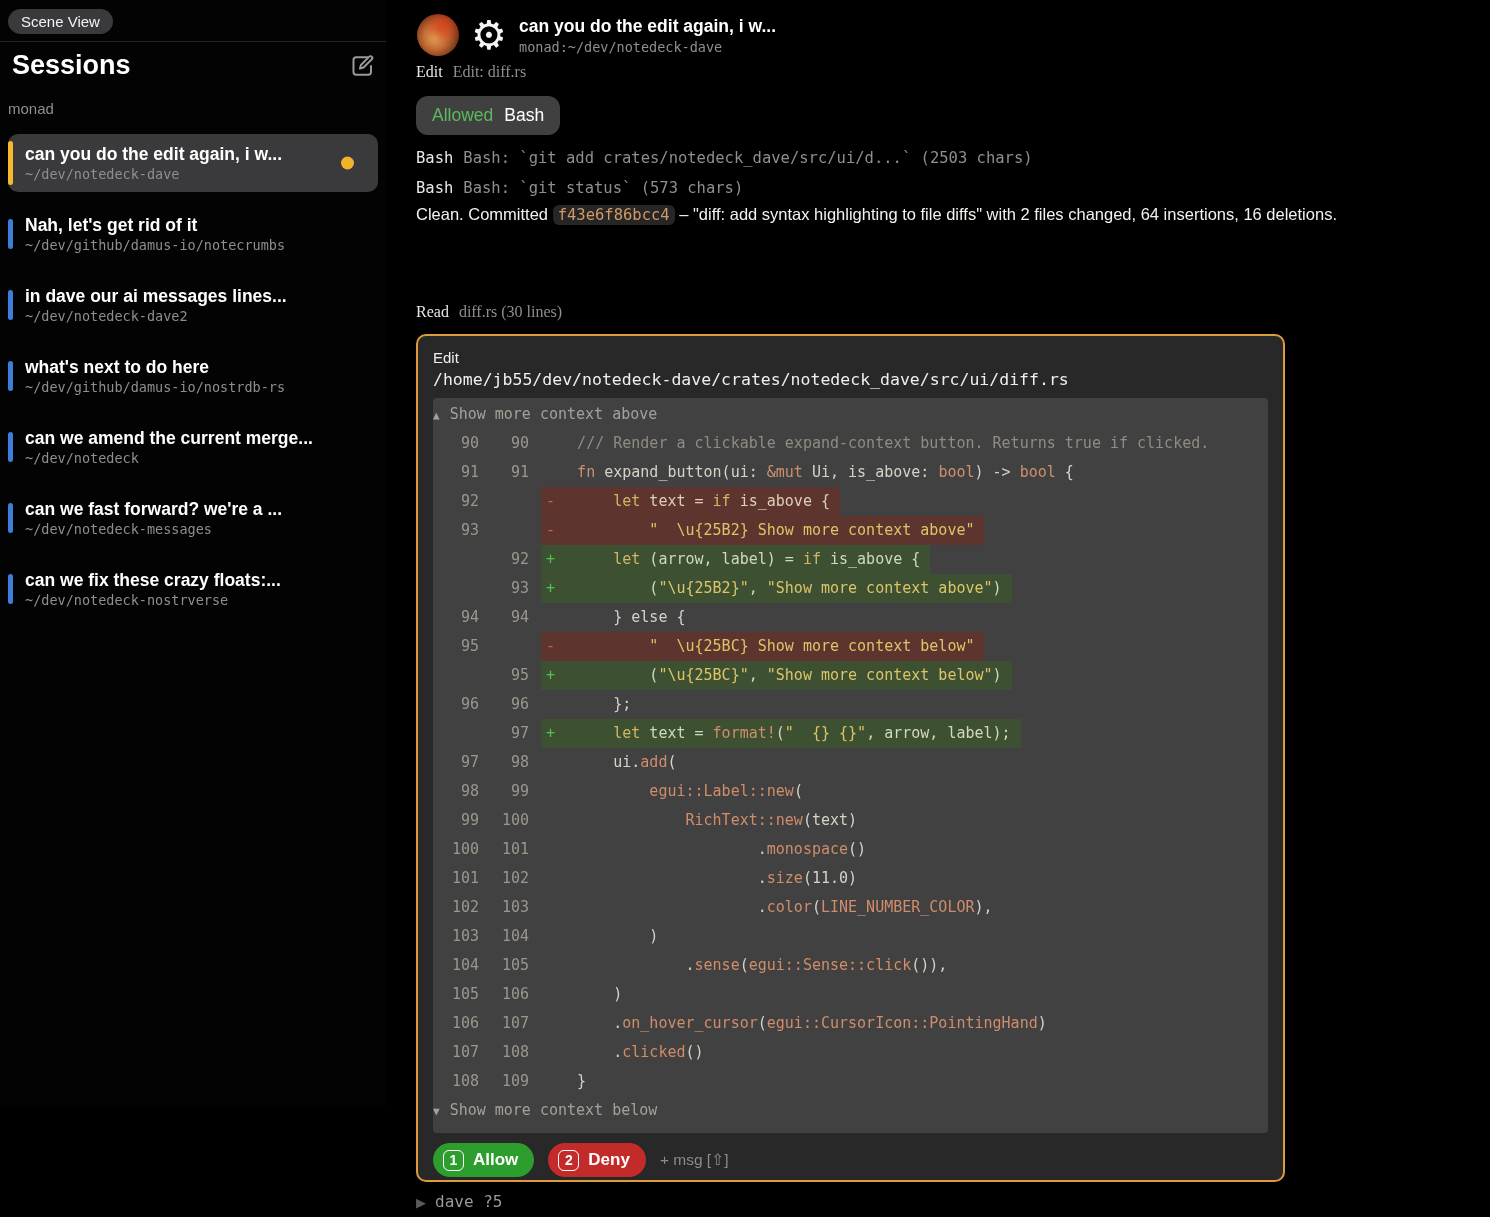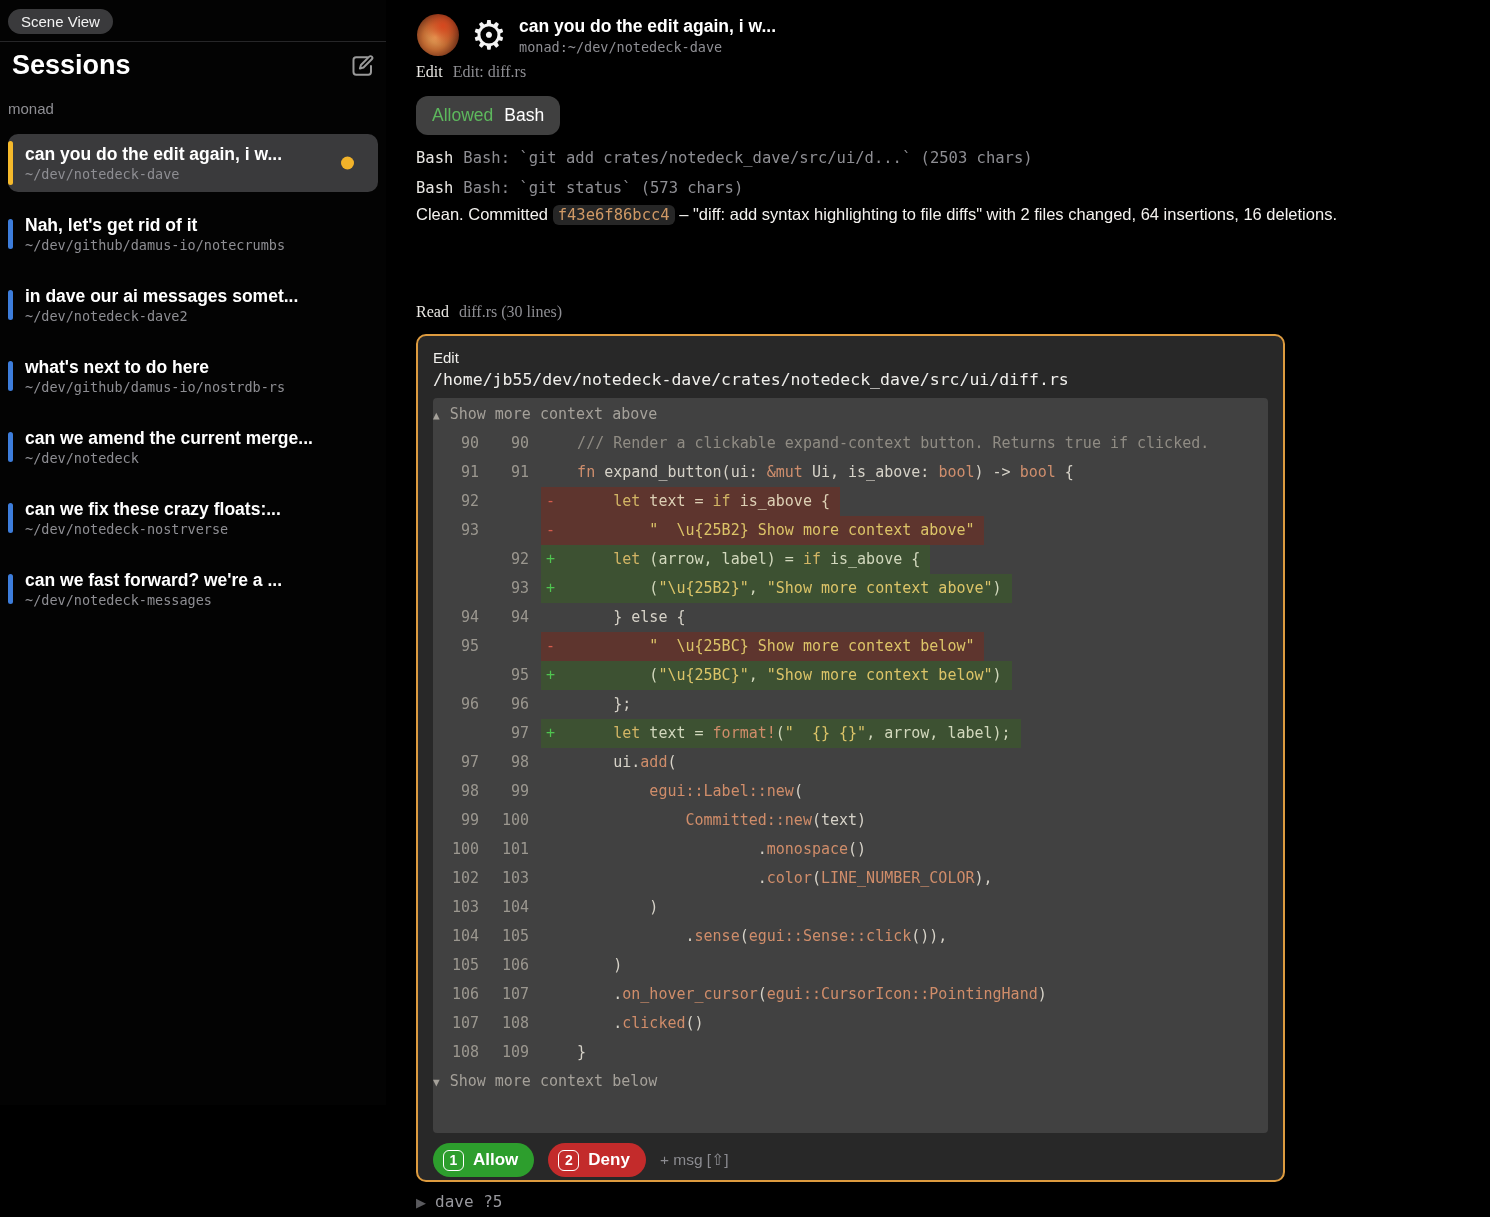--- a/index.html
+++ b/index.html
@@ -137,50 +137,50 @@
       <div class="session-item">
         <span class="session-bar"></span>
         <div class="session-text">
           <div class="session-title">Nah, let's get rid of it</div>
           <div class="session-path">~/dev/github/damus-io/notecrumbs</div>
         </div>
       </div>
       <div class="session-item">
         <span class="session-bar"></span>
         <div class="session-text">
-          <div class="session-title">in dave our ai messages somet...</div>
+          <div class="session-title">in dave our ai messages lines...</div>
           <div class="session-path">~/dev/notedeck-dave2</div>
         </div>
       </div>
       <div class="session-item">
         <span class="session-bar"></span>
         <div class="session-text">
           <div class="session-title">what's next to do here</div>
           <div class="session-path">~/dev/github/damus-io/nostrdb-rs</div>
         </div>
       </div>
       <div class="session-item">
         <span class="session-bar"></span>
         <div class="session-text">
           <div class="session-title">can we amend the current merge...</div>
           <div class="session-path">~/dev/notedeck</div>
         </div>
       </div>
       <div class="session-item">
         <span class="session-bar"></span>
         <div class="session-text">
+          <div class="session-title">can we fast forward? we're a ...</div>
+          <div class="session-path">~/dev/notedeck-messages</div>
+        </div>
+      </div>
+      <div class="session-item">
+        <span class="session-bar"></span>
+        <div class="session-text">
           <div class="session-title">can we fix these crazy floats:...</div>
           <div class="session-path">~/dev/notedeck-nostrverse</div>
-        </div>
-      </div>
-      <div class="session-item">
-        <span class="session-bar"></span>
-        <div class="session-text">
-          <div class="session-title">can we fast forward? we're a ...</div>
-          <div class="session-path">~/dev/notedeck-messages</div>
         </div>
       </div>
     </div>
 </div>
 
 <div class="main">
 
   <div class="chat-header">
     <div class="avatar"></div>
     <div class="gear">⚙</div>
@@ -225,22 +225,23 @@
           <div class="crow"><span class="ln">93</span><span class="ln n2"></span><span class="cseg del"><span class="mark">-</span><span class="tk-s">            "  \u{25B2} Show more context above"</span></span></div>
           <div class="crow"><span class="ln"></span><span class="ln n2">92</span><span class="cseg add"><span class="mark">+</span><span class="tk-y">        let</span><span class="tk-a"> (arrow, label) = </span><span class="tk-y">if</span><span class="tk-a"> is_above {</span></span></div>
           <div class="crow"><span class="ln"></span><span class="ln n2">93</span><span class="cseg add"><span class="mark">+</span><span class="tk-a">            (</span><span class="tk-s">"\u{25B2}"</span><span class="tk-a">, </span><span class="tk-s">"Show more context above"</span><span class="tk-a">)</span></span></div>
           <div class="crow"><span class="ln">94</span><span class="ln n2">94</span><span class="cseg"><span class="tk-p">        } else {</span></span></div>
           <div class="crow"><span class="ln">95</span><span class="ln n2"></span><span class="cseg del"><span class="mark">-</span><span class="tk-s">            "  \u{25BC} Show more context below"</span></span></div>
           <div class="crow"><span class="ln"></span><span class="ln n2">95</span><span class="cseg add"><span class="mark">+</span><span class="tk-a">            (</span><span class="tk-s">"\u{25BC}"</span><span class="tk-a">, </span><span class="tk-s">"Show more context below"</span><span class="tk-a">)</span></span></div>
           <div class="crow"><span class="ln">96</span><span class="ln n2">96</span><span class="cseg"><span class="tk-p">        };</span></span></div>
           <div class="crow"><span class="ln"></span><span class="ln n2">97</span><span class="cseg add"><span class="mark">+</span><span class="tk-y">        let</span><span class="tk-a"> text = </span><span class="tk-c">format!</span><span class="tk-a">(</span><span class="tk-s">"  {} {}"</span><span class="tk-a">, arrow, label);</span></span></div>
           <div class="crow"><span class="ln">97</span><span class="ln n2">98</span><span class="cseg"><span class="tk-p">        ui.</span><span class="tk-c">add</span><span class="tk-p">(</span></span></div>
           <div class="crow"><span class="ln">98</span><span class="ln n2">99</span><span class="cseg"><span class="tk-c">            egui::Label::new</span><span class="tk-p">(</span></span></div>
-          <div class="crow"><span class="ln">99</span><span class="ln n2">100</span><span class="cseg"><span class="tk-c">                Committed::new</span><span class="tk-p">(text)</span></span></div>
+          <div class="crow"><span class="ln">99</span><span class="ln n2">100</span><span class="cseg"><span class="tk-c">                RichText::new</span><span class="tk-p">(text)</span></span></div>
           <div class="crow"><span class="ln">100</span><span class="ln n2">101</span><span class="cseg"><span class="tk-p">                        .</span><span class="tk-c">monospace</span><span class="tk-p">()</span></span></div>
+          <div class="crow"><span class="ln">101</span><span class="ln n2">102</span><span class="cseg"><span class="tk-p">                        .</span><span class="tk-c">size</span><span class="tk-p">(11.0)</span></span></div>
           <div class="crow"><span class="ln">102</span><span class="ln n2">103</span><span class="cseg"><span class="tk-p">                        .</span><span class="tk-c">color</span><span class="tk-p">(</span><span class="tk-c">LINE_NUMBER_COLOR</span><span class="tk-p">),</span></span></div>
           <div class="crow"><span class="ln">103</span><span class="ln n2">104</span><span class="cseg"><span class="tk-p">            )</span></span></div>
           <div class="crow"><span class="ln">104</span><span class="ln n2">105</span><span class="cseg"><span class="tk-p">                .</span><span class="tk-c">sense</span><span class="tk-p">(</span><span class="tk-c">egui::Sense::click</span><span class="tk-p">()),</span></span></div>
           <div class="crow"><span class="ln">105</span><span class="ln n2">106</span><span class="cseg"><span class="tk-p">        )</span></span></div>
           <div class="crow"><span class="ln">106</span><span class="ln n2">107</span><span class="cseg"><span class="tk-p">        .</span><span class="tk-c">on_hover_cursor</span><span class="tk-p">(</span><span class="tk-c">egui::CursorIcon::PointingHand</span><span class="tk-p">)</span></span></div>
           <div class="crow"><span class="ln">107</span><span class="ln n2">108</span><span class="cseg"><span class="tk-p">        .</span><span class="tk-c">clicked</span><span class="tk-p">()</span></span></div>
           <div class="crow"><span class="ln">108</span><span class="ln n2">109</span><span class="cseg"><span class="tk-p">    }</span></span></div>
         </div>
       <div class="expand-row"><span class="tri">▼</span><span>Show more context below</span></div>
     </div>

